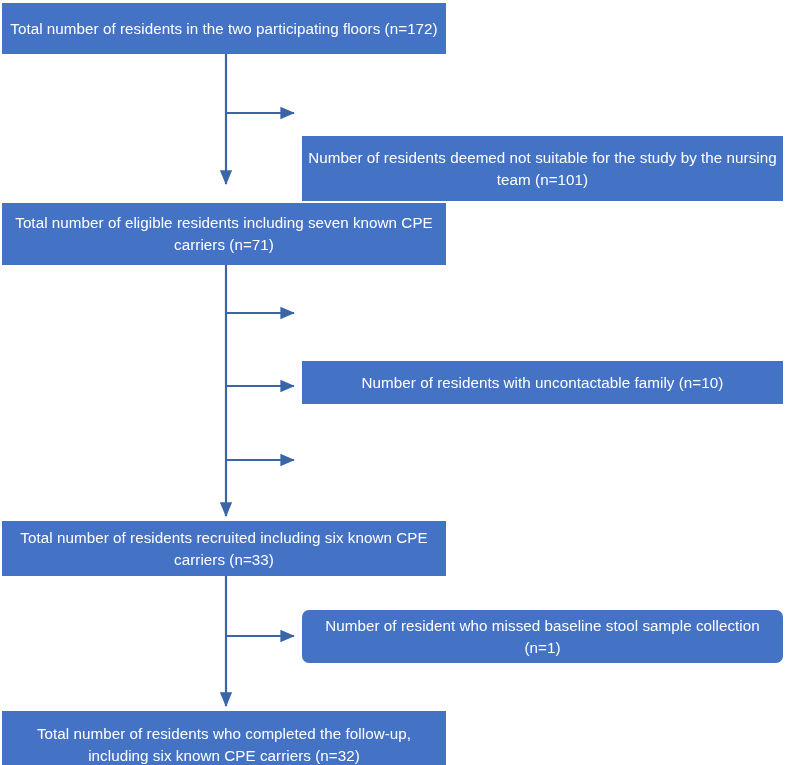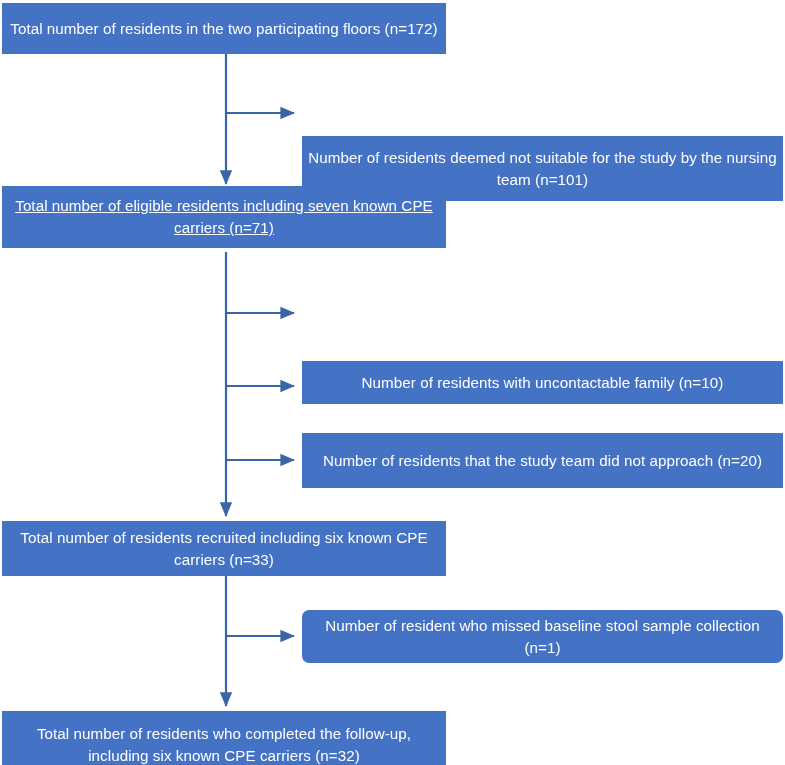--- a/index.html
+++ b/index.html
@@ -102,32 +102,29 @@
   </svg>
 
   <div class="node main" style="top:3px; height:51px;">
     <span class="node-text">Total number of residents in the two participating floors (n=172)</span>
   </div>
 
   <div class="node side" style="top:88px; height:65px;margin-top:48px;">
     <span class="node-text">Number of residents deemed not suitable for the study by the nursing team (n=101)</span>
   </div>
 
-  <div class="node main" style="top:186px; height:62px;text-decoration:underline;">
+  <div class="node main" style="top:203px; height:62px;">
     <span class="node-text">Total number of eligible residents including seven known CPE carriers (n=71)</span>
   </div>
 
 
   <div class="node side" style="top:361px; height:43px;">
     <span class="node-text">Number of residents with uncontactable family (n=10)</span>
   </div>
 
-  <div class="node side" style="top:433px; height:55px;">
-    <span class="node-text">Number of residents that the study team did not approach (n=20)</span>
-  </div>
 
   <div class="node main" style="top:521px; height:55px;">
     <span class="node-text">Total number of residents recruited including six known CPE carriers (n=33)</span>
   </div>
 
   <div class="node side" style="top:610px; height:53px;border-radius:7px;">
     <span class="node-text">Number of resident who missed baseline stool sample collection (n=1)</span>
   </div>
 
   <div class="node main" style="top:711px; height:68px;">

